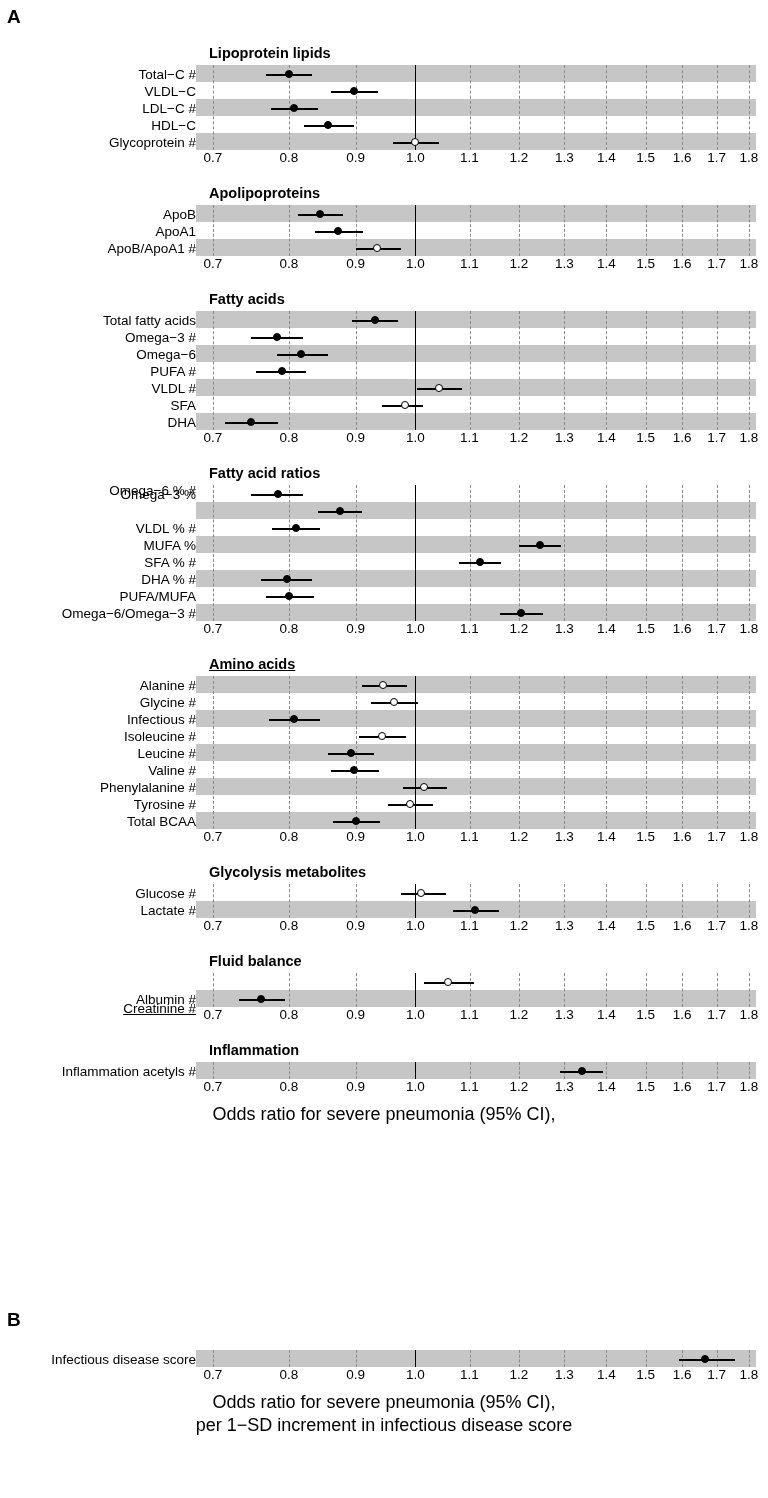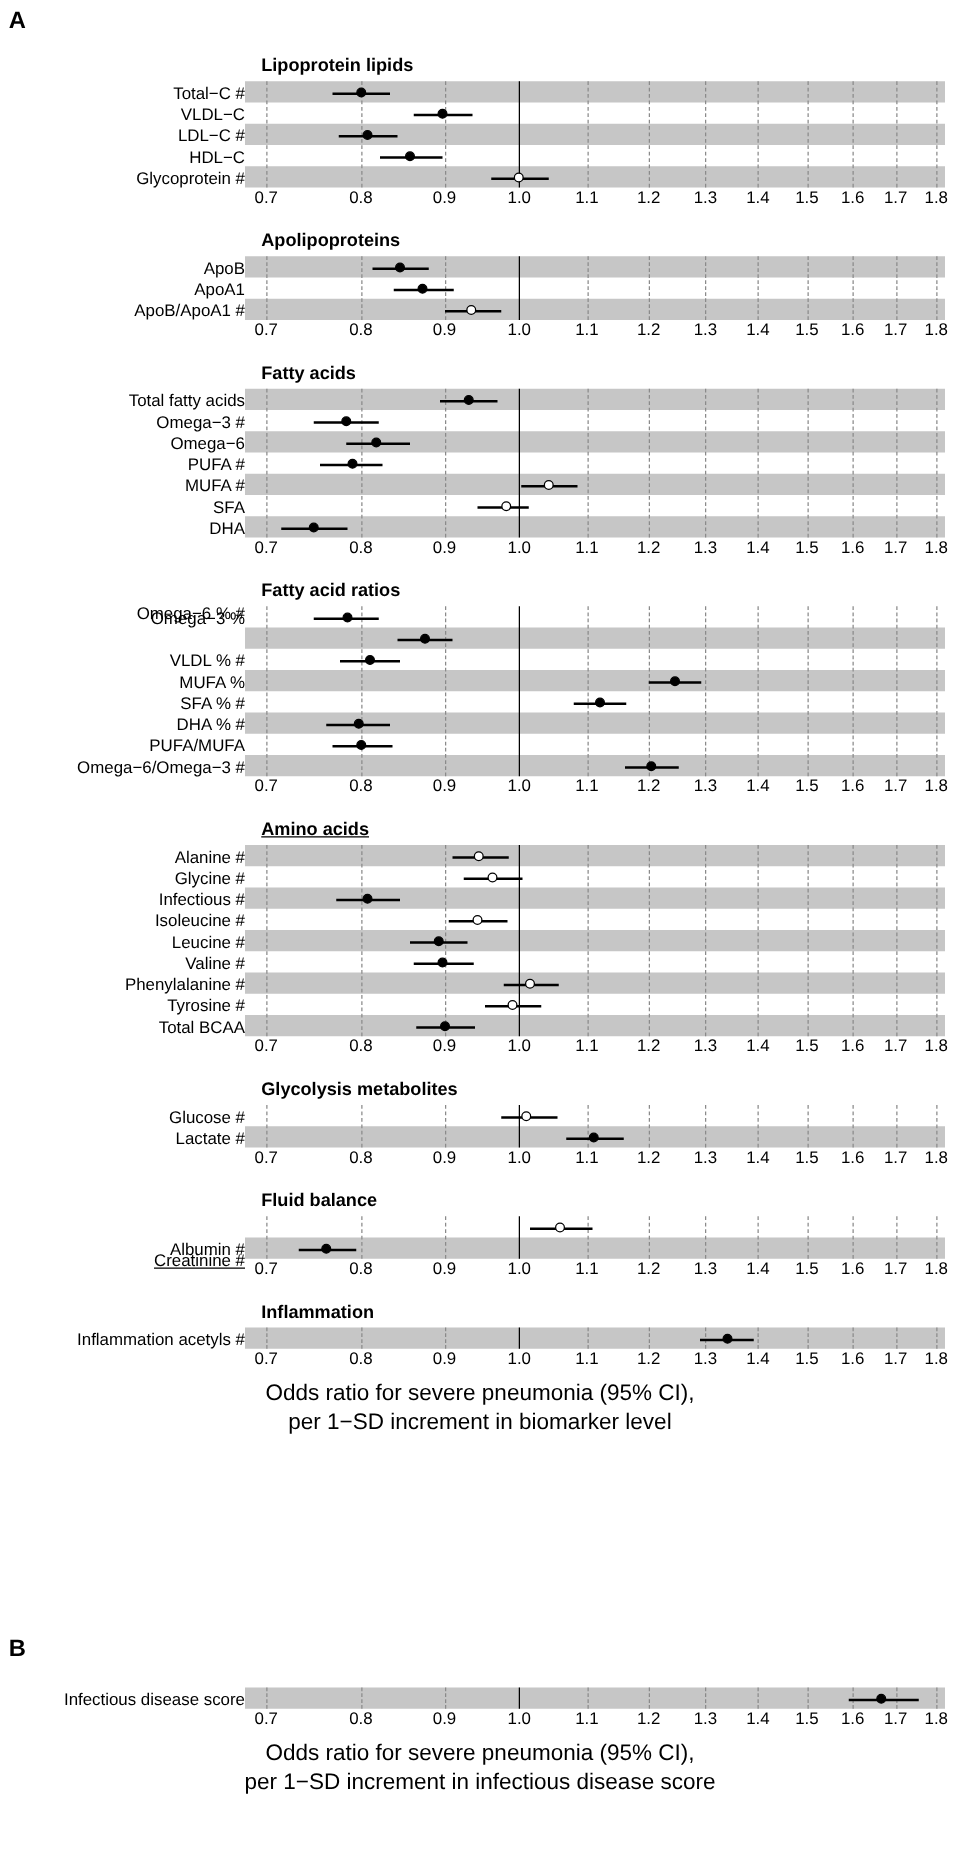--- a/index.html
+++ b/index.html
@@ -197,21 +197,21 @@
     <div class="pt filled" style="left: 371.454px; top: 315.5px;"></div>
     <div class="rowlabel" style="top: 329px;">Omega−3 #</div>
     <div class="ci" style="left: 250.639px; width: 52.1558px; top: 336.5px;"></div>
     <div class="pt filled" style="left: 272.592px; top: 332.5px;"></div>
     <div class="rowlabel" style="top: 346px;">Omega−6</div>
     <div class="ci" style="left: 277.316px; width: 50.5256px; top: 353.5px;"></div>
     <div class="pt filled" style="left: 297.409px; top: 349.5px;"></div>
     <div class="rowlabel" style="top: 363px;">PUFA #</div>
     <div class="ci" style="left: 255.926px; width: 49.6311px; top: 370.5px;"></div>
     <div class="pt filled" style="left: 277.643px; top: 366.5px;"></div>
-    <div class="rowlabel" style="top: 380px;">MUFA #</div>
+    <div class="rowlabel" style="top: 380px;">VLDL #</div>
     <div class="ci" style="left: 416.554px; width: 45.1643px; top: 387.5px;"></div>
     <div class="pt open" style="left: 434.769px; top: 383.5px;"></div>
     <div class="rowlabel" style="top: 397px;">SFA</div>
     <div class="ci" style="left: 381.511px; width: 41.2395px; top: 404.5px;"></div>
     <div class="pt open" style="left: 401.111px; top: 400.5px;"></div>
     <div class="rowlabel" style="top: 414px;">DHA</div>
     <div class="ci" style="left: 225.033px; width: 53.007px; top: 421.5px;"></div>
     <div class="pt filled" style="left: 246.639px; top: 417.5px;"></div>
     <div class="axis" style="top: 430px;">
       <span class="tick" style="left: 213px;">0.7</span>
@@ -433,21 +433,21 @@
       <span class="tick" style="left: 415.42px;">1.0</span>
       <span class="tick" style="left: 469.51px;">1.1</span>
       <span class="tick" style="left: 518.891px;">1.2</span>
       <span class="tick" style="left: 564.317px;">1.3</span>
       <span class="tick" style="left: 606.374px;">1.4</span>
       <span class="tick" style="left: 645.529px;">1.5</span>
       <span class="tick" style="left: 682.156px;">1.6</span>
       <span class="tick" style="left: 716.562px;">1.7</span>
       <span class="tick" style="left: 749px;">1.8</span>
     </div>
-    <div class="axis-caption" style="top: 1103px;"><span>Odds ratio for severe pneumonia (95% CI),</span><span class="l2">per 1−SD increment in biomarker level</span></div>
+    <div class="axis-caption" style="top: 1103px;"><span>Odds ratio for severe pneumonia (95% CI),</span></div>
     <div class="band" style="top: 1350px; background: rgb(198, 198, 198);"></div>
     <div class="gridline" style="left: 213px; top: 1350px; height: 17px;"></div>
     <div class="gridline" style="left: 288.782px; top: 1350px; height: 17px;"></div>
     <div class="gridline" style="left: 355.626px; top: 1350px; height: 17px;"></div>
     <div class="gridline" style="left: 469.51px; top: 1350px; height: 17px;"></div>
     <div class="gridline" style="left: 518.891px; top: 1350px; height: 17px;"></div>
     <div class="gridline" style="left: 564.317px; top: 1350px; height: 17px;"></div>
     <div class="gridline" style="left: 606.374px; top: 1350px; height: 17px;"></div>
     <div class="gridline" style="left: 645.529px; top: 1350px; height: 17px;"></div>
     <div class="gridline" style="left: 682.156px; top: 1350px; height: 17px;"></div>

